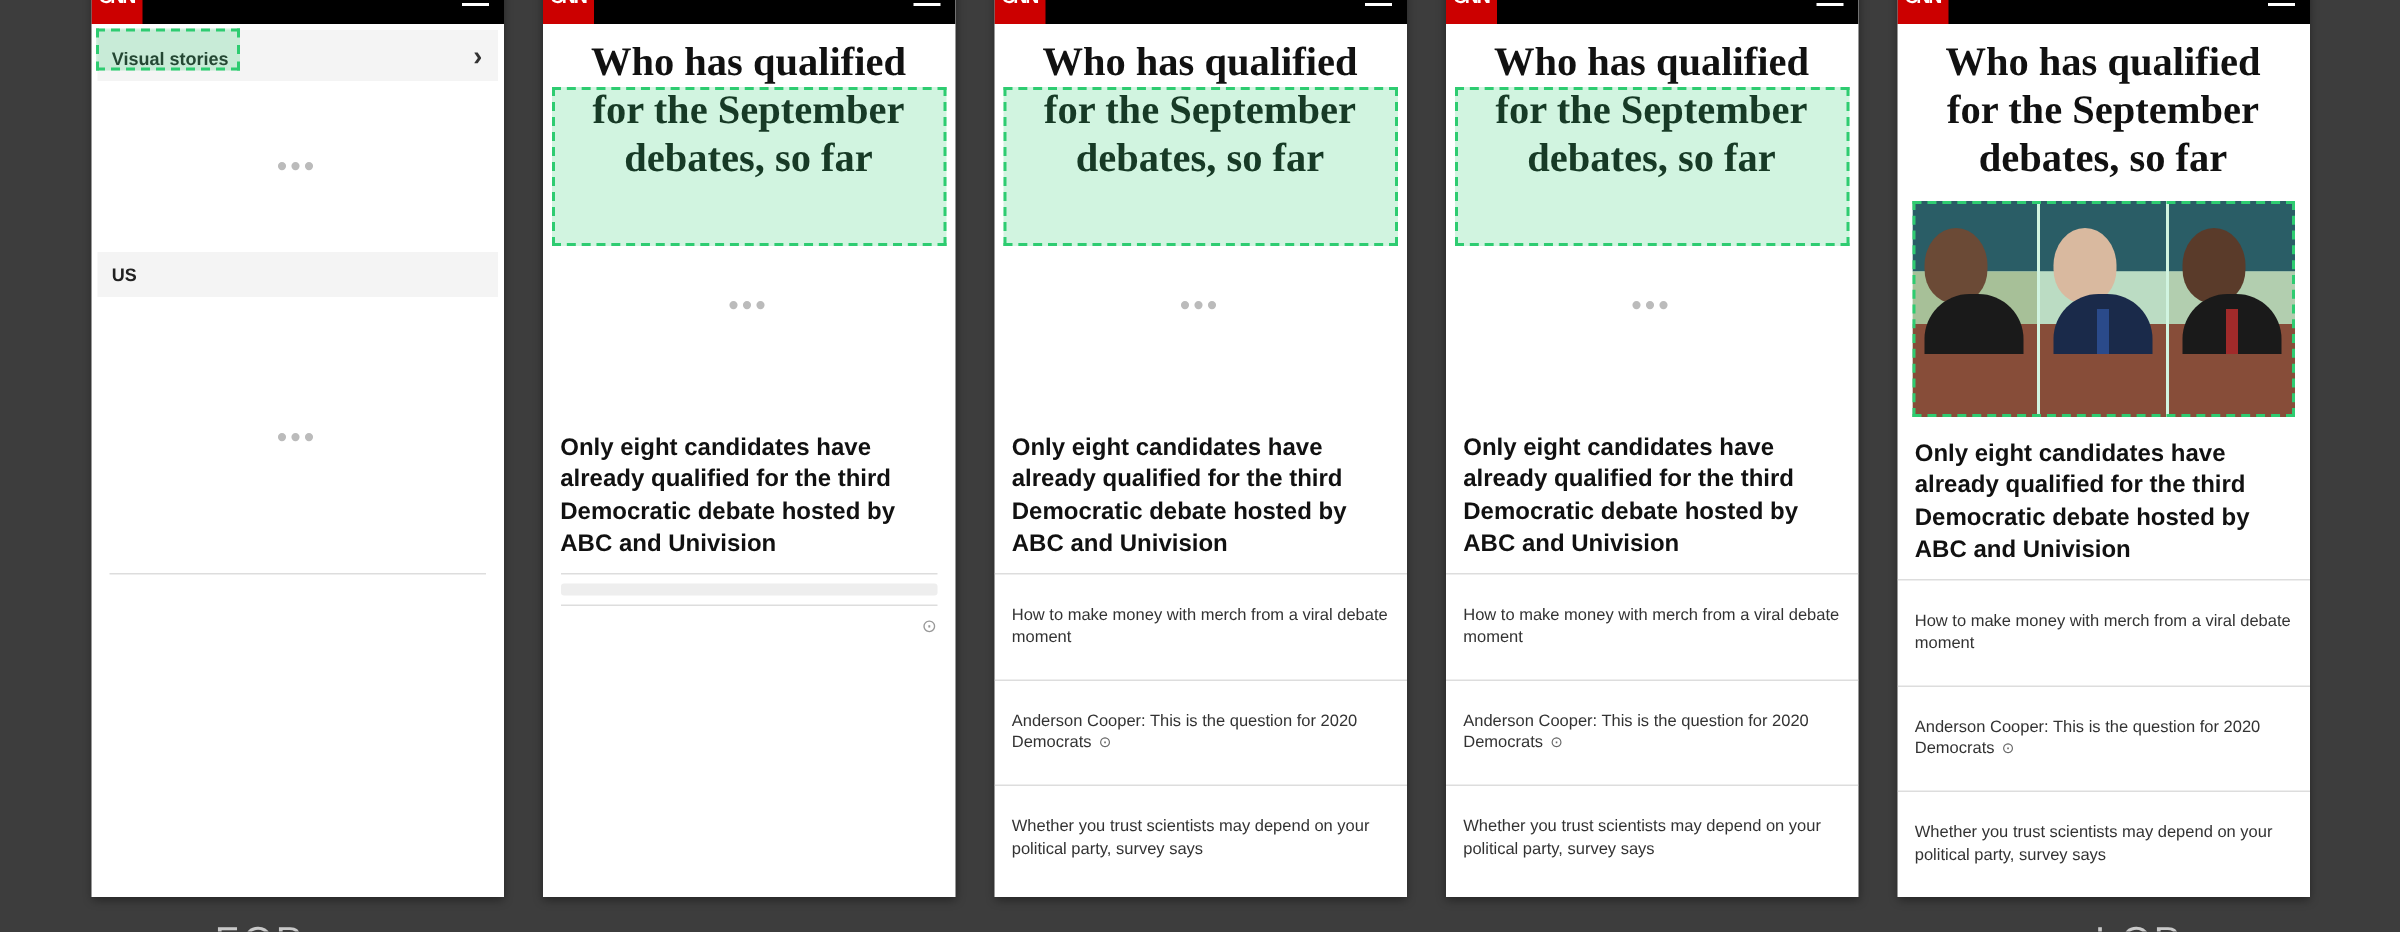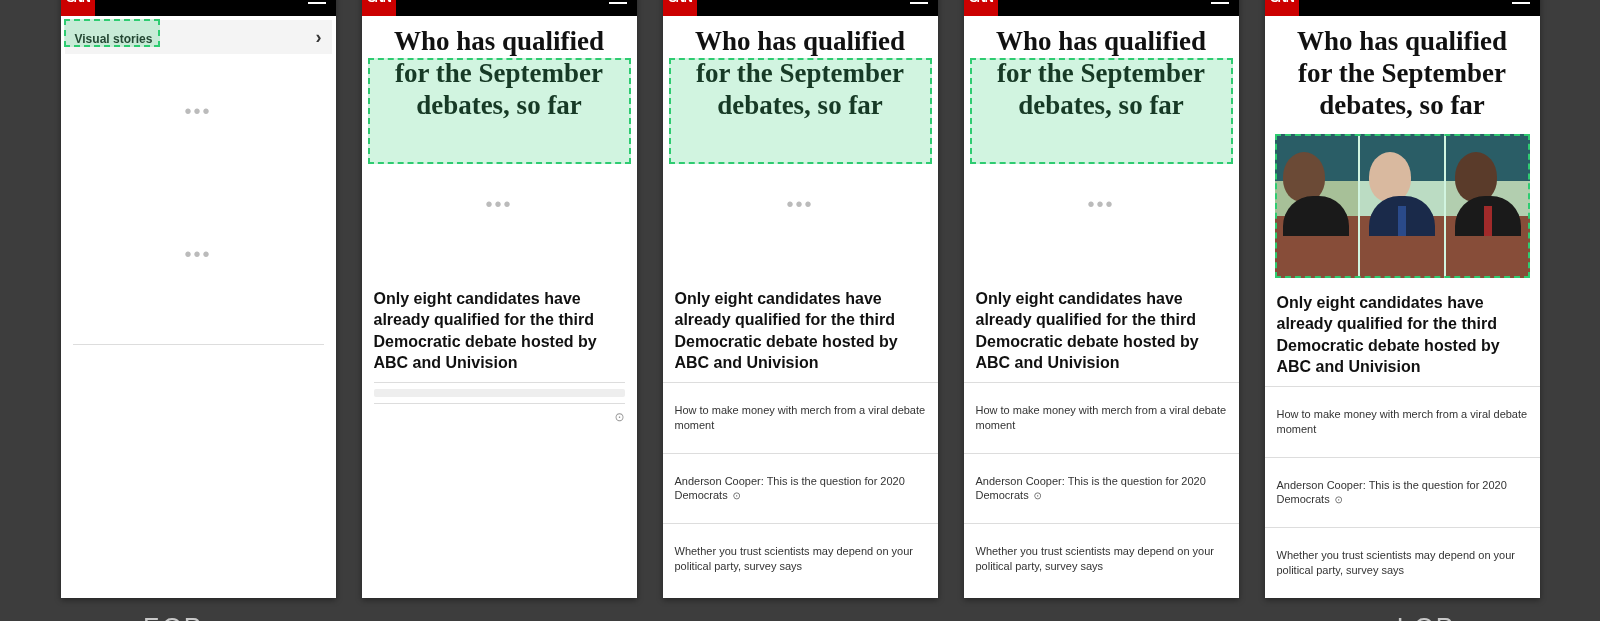--- a/index.html
+++ b/index.html
@@ -231,20 +231,23 @@
       </div>
     </div>
     <div class="content">
       <div class="section-row">
         <span>Visual stories</span>
         <span class="chev">›</span>
       </div>
       <div class="spacer-1">
           <span class="loader-dots">•••</span>
         </div>
+      <div class="section-row">
+        <span>US</span>
+      </div>
       <div class="spacer-2">
           <span class="loader-dots">•••</span>
         </div>
       <div class="divider"></div>
     </div>
     <div class="highlight-box hl-visual-stories"></div>
   </div>
 
   <div class="frame">
     <div class="topbar">

